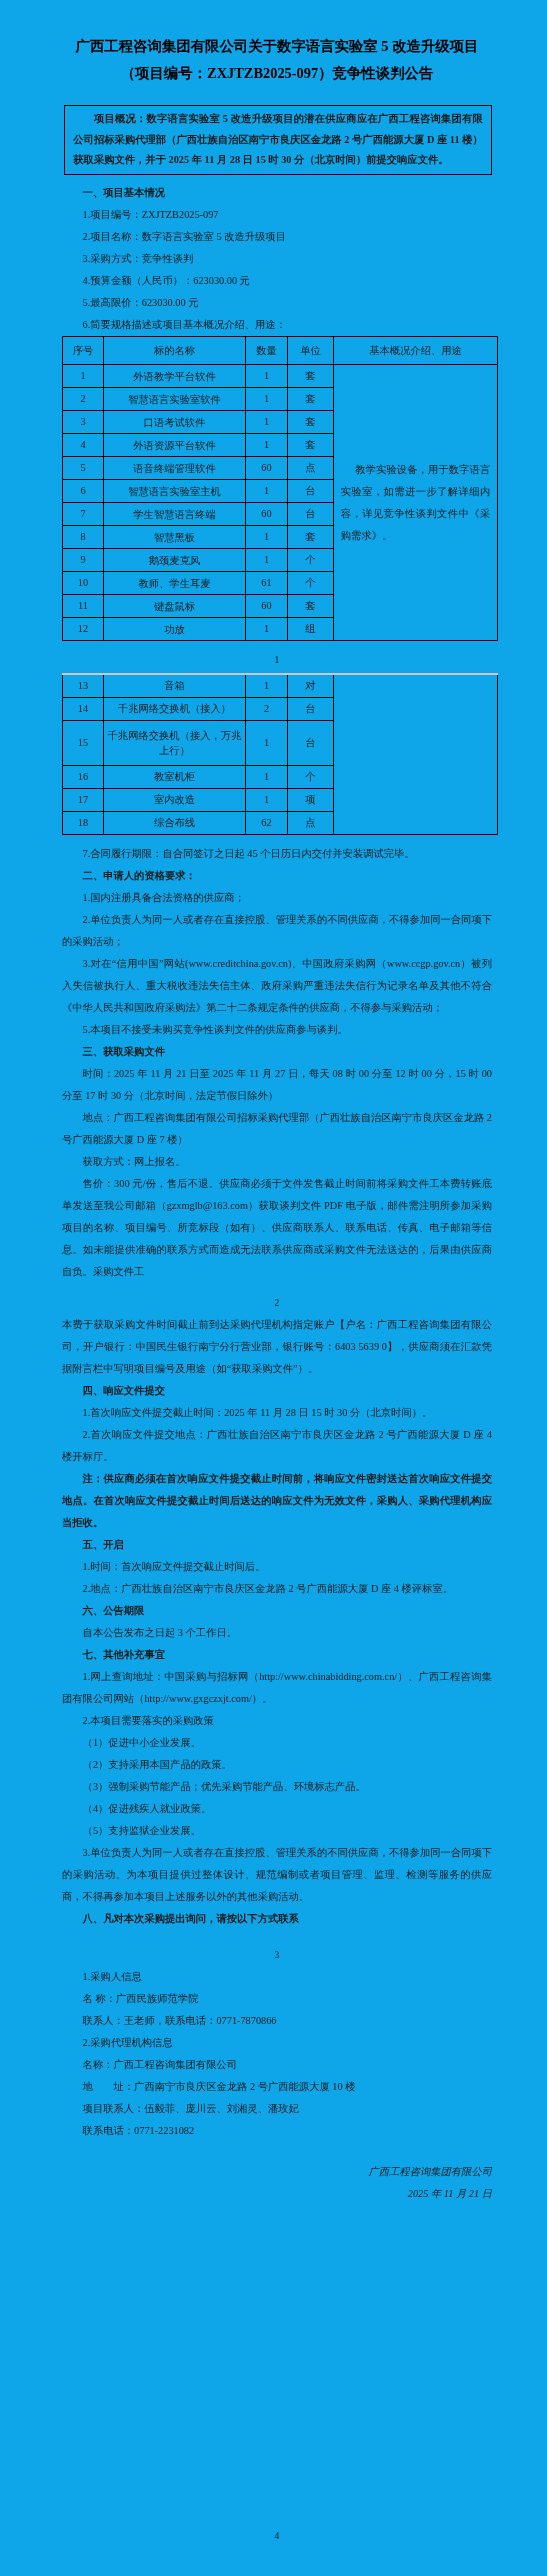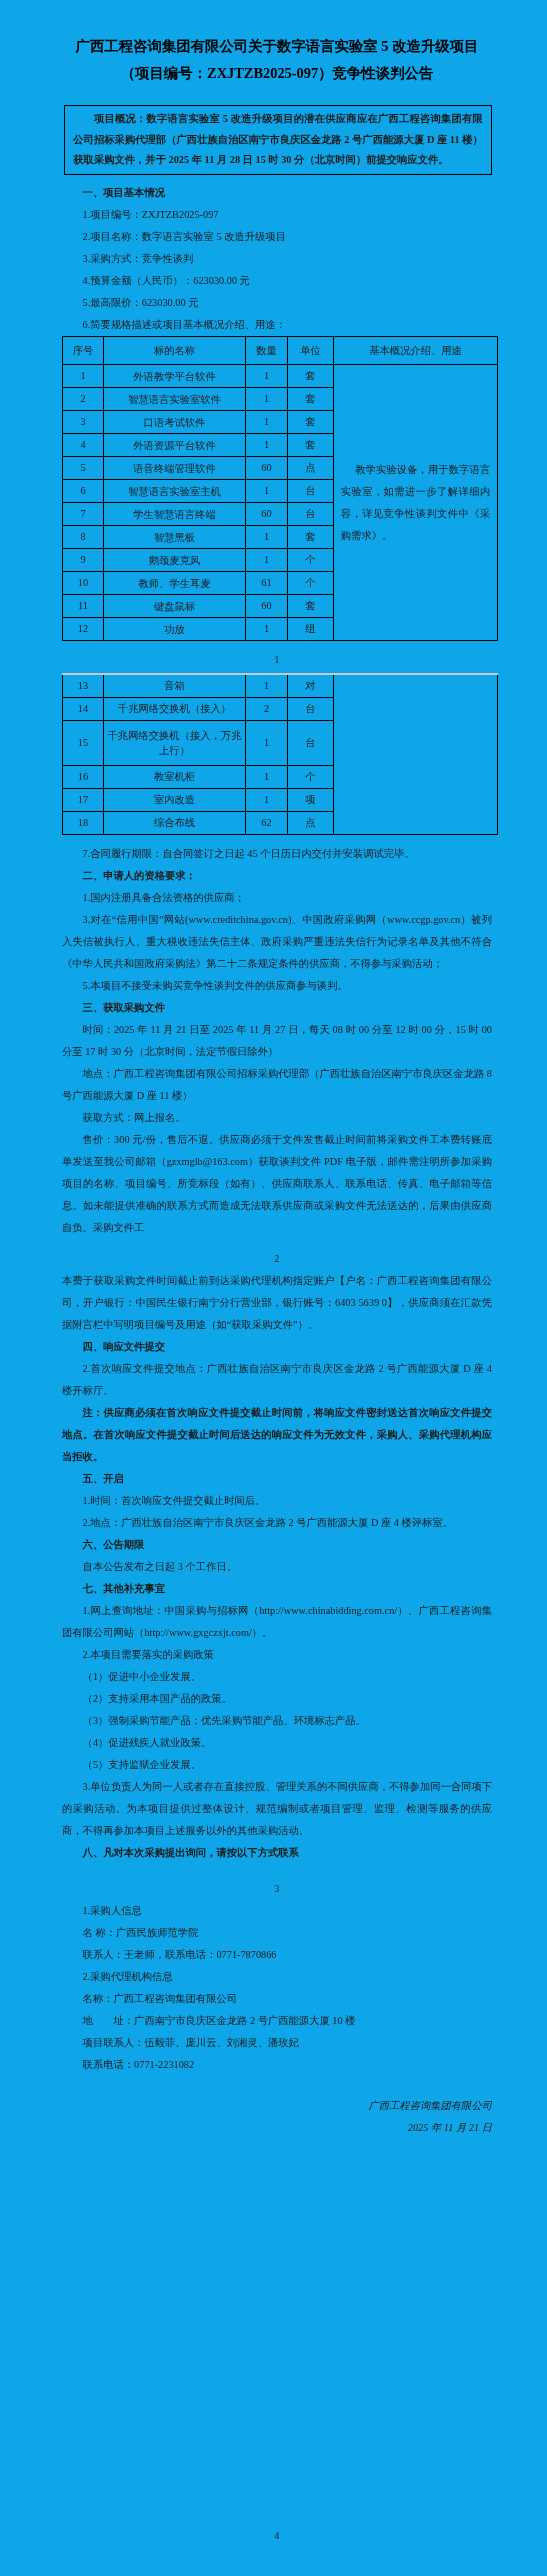--- a/index.html
+++ b/index.html
@@ -218,34 +218,36 @@
       <td>62</td>
       <td>点</td>
     </tr>
   </tbody>
     </table>
 
   <p class="gap7">7.合同履行期限：自合同签订之日起 45 个日历日内交付并安装调试完毕。</p>
 
   <p class="h">二、申请人的资格要求：</p>
   <p>1.国内注册具备合法资格的供应商；</p>
+  <p>2.单位负责人为同一人或者存在直接控股、管理关系的不同供应商，不得参加同一合同项下的采购活动；</p>
   <p>3.对在“信用中国”网站(www.creditchina.gov.cn)、中国政府采购网（www.ccgp.gov.cn）被列入失信被执行人、重大税收违法失信主体、政府采购严重违法失信行为记录名单及其他不符合《中华人民共和国政府采购法》第二十二条规定条件的供应商，不得参与采购活动；</p>
   <p>5.本项目不接受未购买竞争性谈判文件的供应商参与谈判。</p>
 
   <p class="h">三、获取采购文件</p>
   <p>时间：2025 年 11 月 21 日至 2025 年 11 月 27 日，每天 08 时 00 分至 12 时 00 分，15 时 00 分至 17 时 30 分（北京时间，法定节假日除外）</p>
-  <p>地点：广西工程咨询集团有限公司招标采购代理部（广西壮族自治区南宁市良庆区金龙路 8 号广西能源大厦 D 座 11 楼）</p>
+  <p>地点：广西工程咨询集团有限公司招标采购代理部（广西壮族自治区南宁市良庆区金龙路 2 号广西能源大厦 D 座 7 楼）</p>
   <p>获取方式：网上报名。</p>
   <p>售价：300 元/份，售后不退。供应商必须于文件发售截止时间前将采购文件工本费转账底单发送至我公司邮箱（gzxmglb@163.com）获取谈判文件 PDF 电子版，邮件需注明所参加采购项目的名称、项目编号、所竞标段（如有）、供应商联系人、联系电话、传真、电子邮箱等信息。如未能提供准确的联系方式而造成无法联系供应商或采购文件无法送达的，后果由供应商自负。采购文件工</p>
 
   <div class="pagenum pn2">2</div>
 
   <p class="noindent">本费于获取采购文件时间截止前到达采购代理机构指定账户【户名：广西工程咨询集团有限公司，开户银行：中国民生银行南宁分行营业部，银行账号：6403 5639 0】，供应商须在汇款凭据附言栏中写明项目编号及用途（如“获取采购文件”）。</p>
 
   <p class="h">四、响应文件提交</p>
+  <p>1.首次响应文件提交截止时间：2025 年 11 月 28 日 15 时 30 分（北京时间）。</p>
   <p>2.首次响应文件提交地点：广西壮族自治区南宁市良庆区金龙路 2 号广西能源大厦 D 座 4 楼开标厅。</p>
   <p class="note">注：供应商必须在首次响应文件提交截止时间前，将响应文件密封送达首次响应文件提交地点。在首次响应文件提交截止时间后送达的响应文件为无效文件，采购人、采购代理机构应当拒收。</p>
 
   <p class="h">五、开启</p>
   <p>1.时间：首次响应文件提交截止时间后。</p>
   <p>2.地点：广西壮族自治区南宁市良庆区金龙路 2 号广西能源大厦 D 座 4 楼评标室。</p>
 
   <p class="h">六、公告期限</p>
   <p>自本公告发布之日起 3 个工作日。</p>
 

